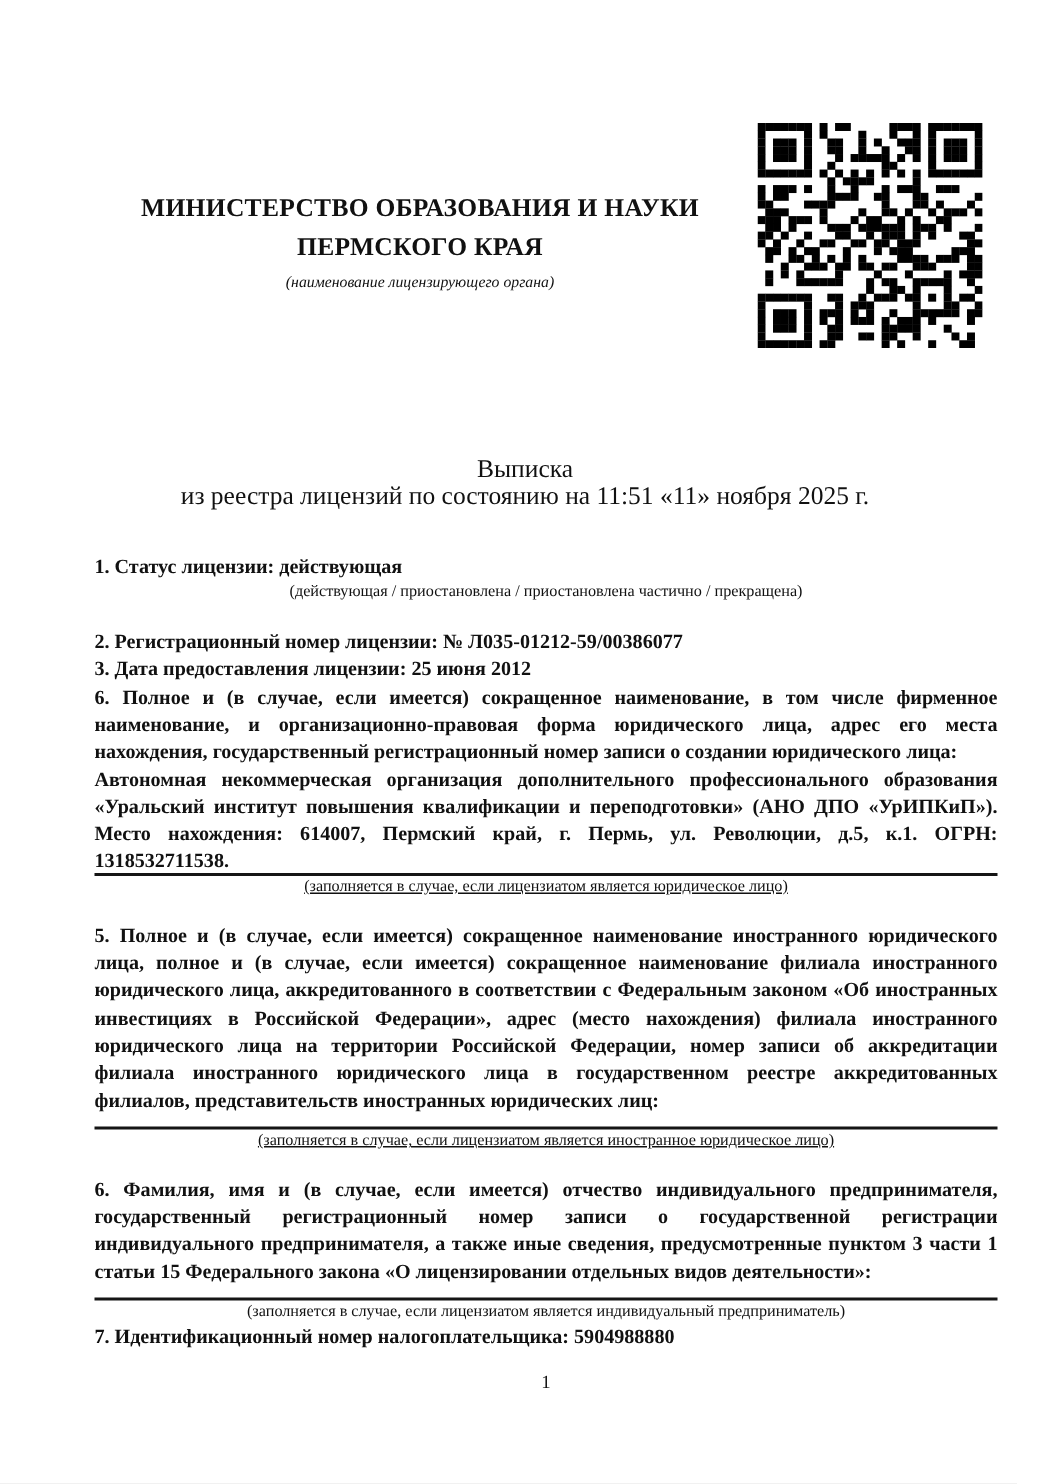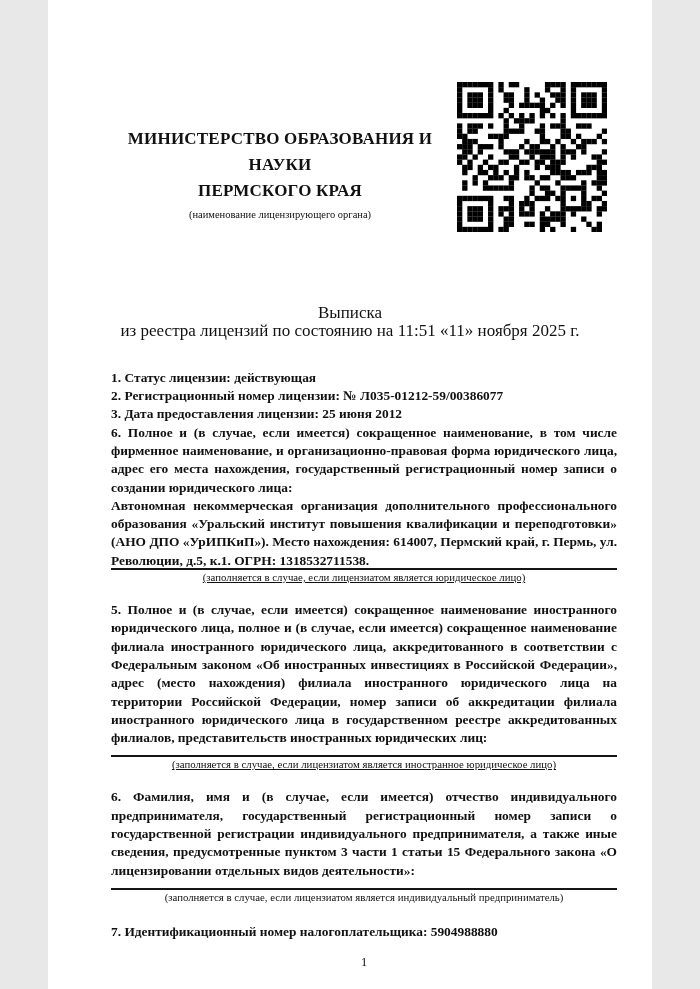--- a/index.html
+++ b/index.html
@@ -1,18 +1,18 @@
 <!DOCTYPE html>
 <html lang="ru"><head>
 <meta charset="utf-8">
 <style>
   html, body { margin: 0; padding: 0; background: #e8e8e8; }
   .page {
     position: relative;
-    width: 604px;
+    width: 700px;
     height: 989px;
     margin: 0 auto;
     background: #ffffff;
     color: #111111;
     font-family: "Liberation Serif", "DejaVu Serif", serif;
     overflow: hidden;
   }
   .header-row {
     display: flex;
     margin: 82px 45px 0 63px;
@@ -26,20 +26,21 @@
   .ministry-name {
     font-weight: bold;
     font-size: 17px;
     line-height: 26px;
     letter-spacing: 0.2px;
   }
   .ministry-caption {
     font-size: 10.5px;
     line-height: 14px;
     margin-top: 4px;
+    font-style: italic;
   }
   .qr-box {
     flex: 0 0 150px;
     width: 150px;
     height: 150px;
     margin-left: 8px;
   }
   .title-block {
     margin-top: 72px;
     text-align: center;
@@ -50,21 +51,21 @@
     margin: 28px 35px 0 63px;
     font-size: 13.4px;
     line-height: 18.3px;
   }
   .content p { margin: 0; font-weight: bold; }
   .item { margin: 0; }
   .just { text-align: justify; }
   .gap17 { margin-bottom: 17px; }
   .gap14 { margin-bottom: 14px; }
   .gap16 { margin-bottom: 16px; text-decoration: underline; }
-  .gap18 { margin-bottom: 18px; }
+  .gap18 { }
   .fill-caption {
     text-align: center;
     font-size: 10.8px;
     line-height: 15px;
   }
   .rule {
     border-top: 2px solid #151515;
     height: 0;
   }
   .rule-tight { margin-top: -2px; }
@@ -495,20 +496,21 @@
   </div>
 
   <div class="title-block">
     <div>Выписка</div>
     <div>из реестра лицензий по состоянию на 11:51 «11» ноября 2025 г.</div>
   </div>
 
   <div class="content">
 
     <p class="item">1. Статус лицензии: действующая</p>
+    <div class="fill-caption gap17">(действующая / приостановлена / приостановлена частично / прекращена)</div>
 
     <p class="item gap14">2. Регистрационный номер лицензии: № Л035-01212-59/00386077</p>
 
     <p class="item gap14">3. Дата предоставления лицензии: 25 июня 2012</p>
 
     <p class="item just">6. Полное и (в случае, если имеется) сокращенное наименование, в том числе фирменное наименование, и организационно-правовая форма юридического лица, адрес его места нахождения, государственный регистрационный номер записи о создании юридического лица:</p>
     <p class="item just">Автономная некоммерческая организация дополнительного профессионального образования «Уральский институт повышения квалификации и переподготовки» (АНО ДПО «УрИПКиП»). Место нахождения: 614007, Пермский край, г. Пермь, ул. Революции, д.5, к.1. ОГРН: 1318532711538.</p>
     <div class="rule rule-tight"></div>
     <div class="fill-caption gap16">(заполняется в случае, если лицензиатом является юридическое лицо)</div>
 

